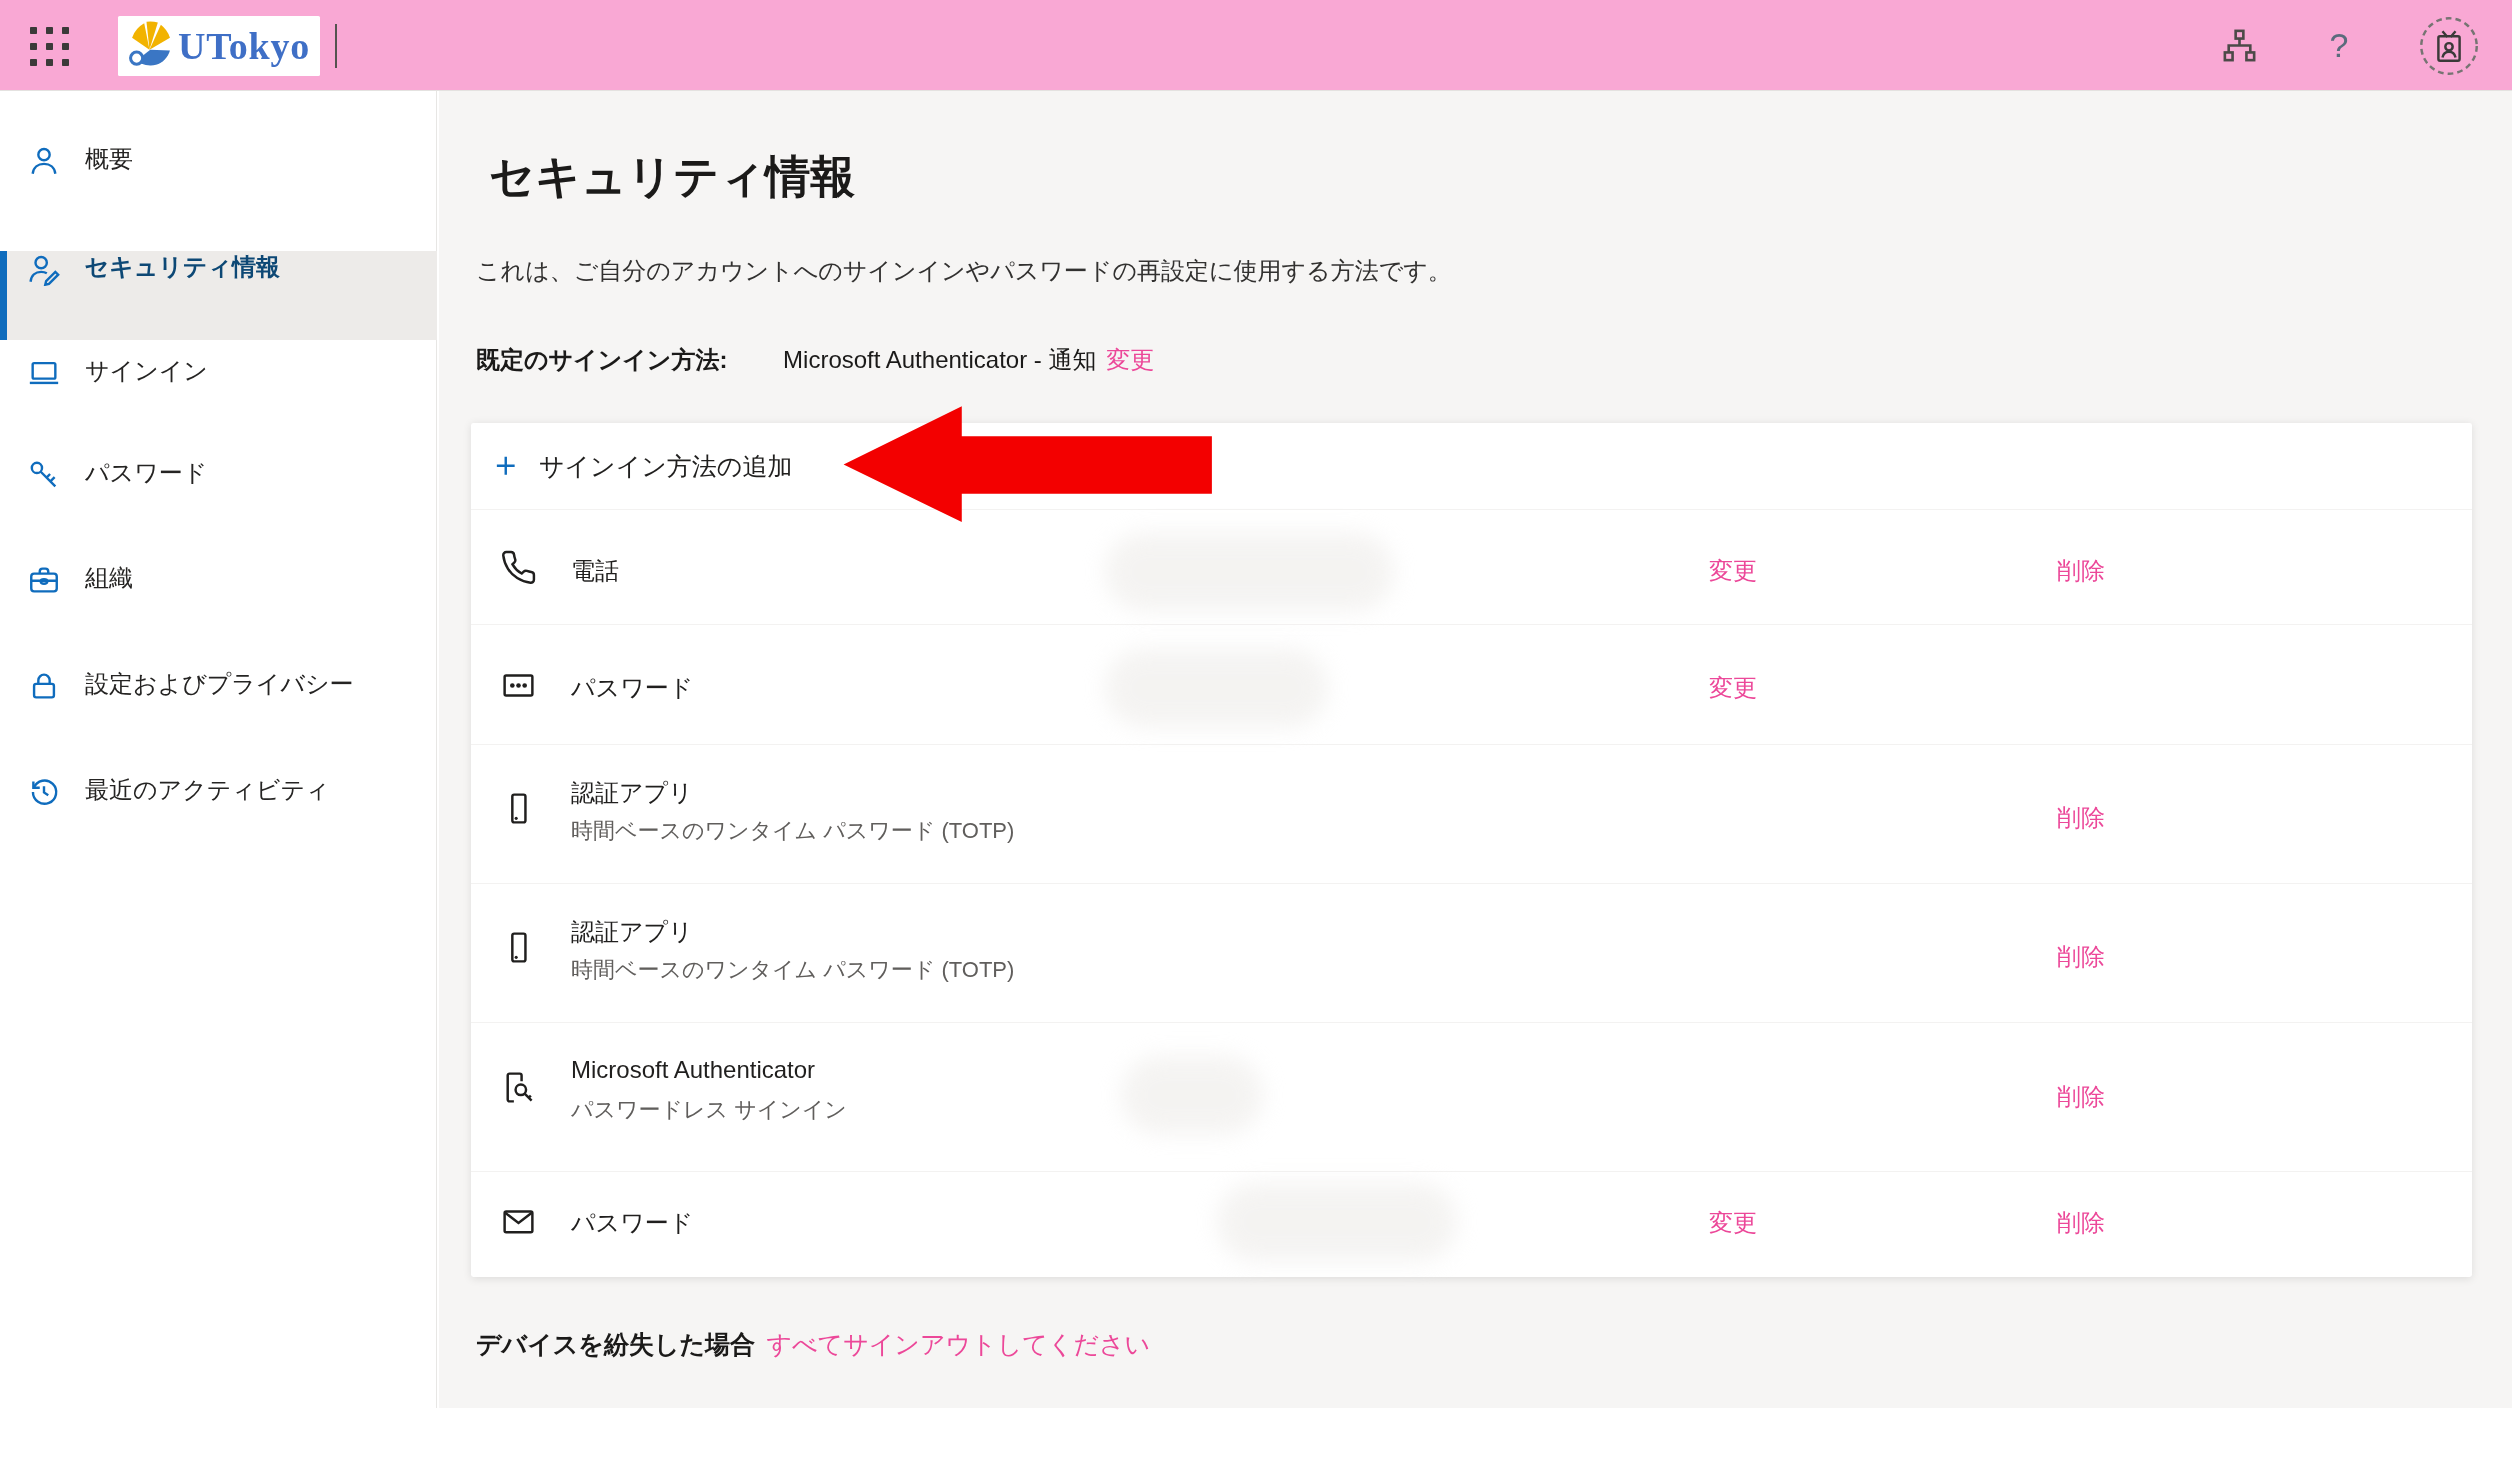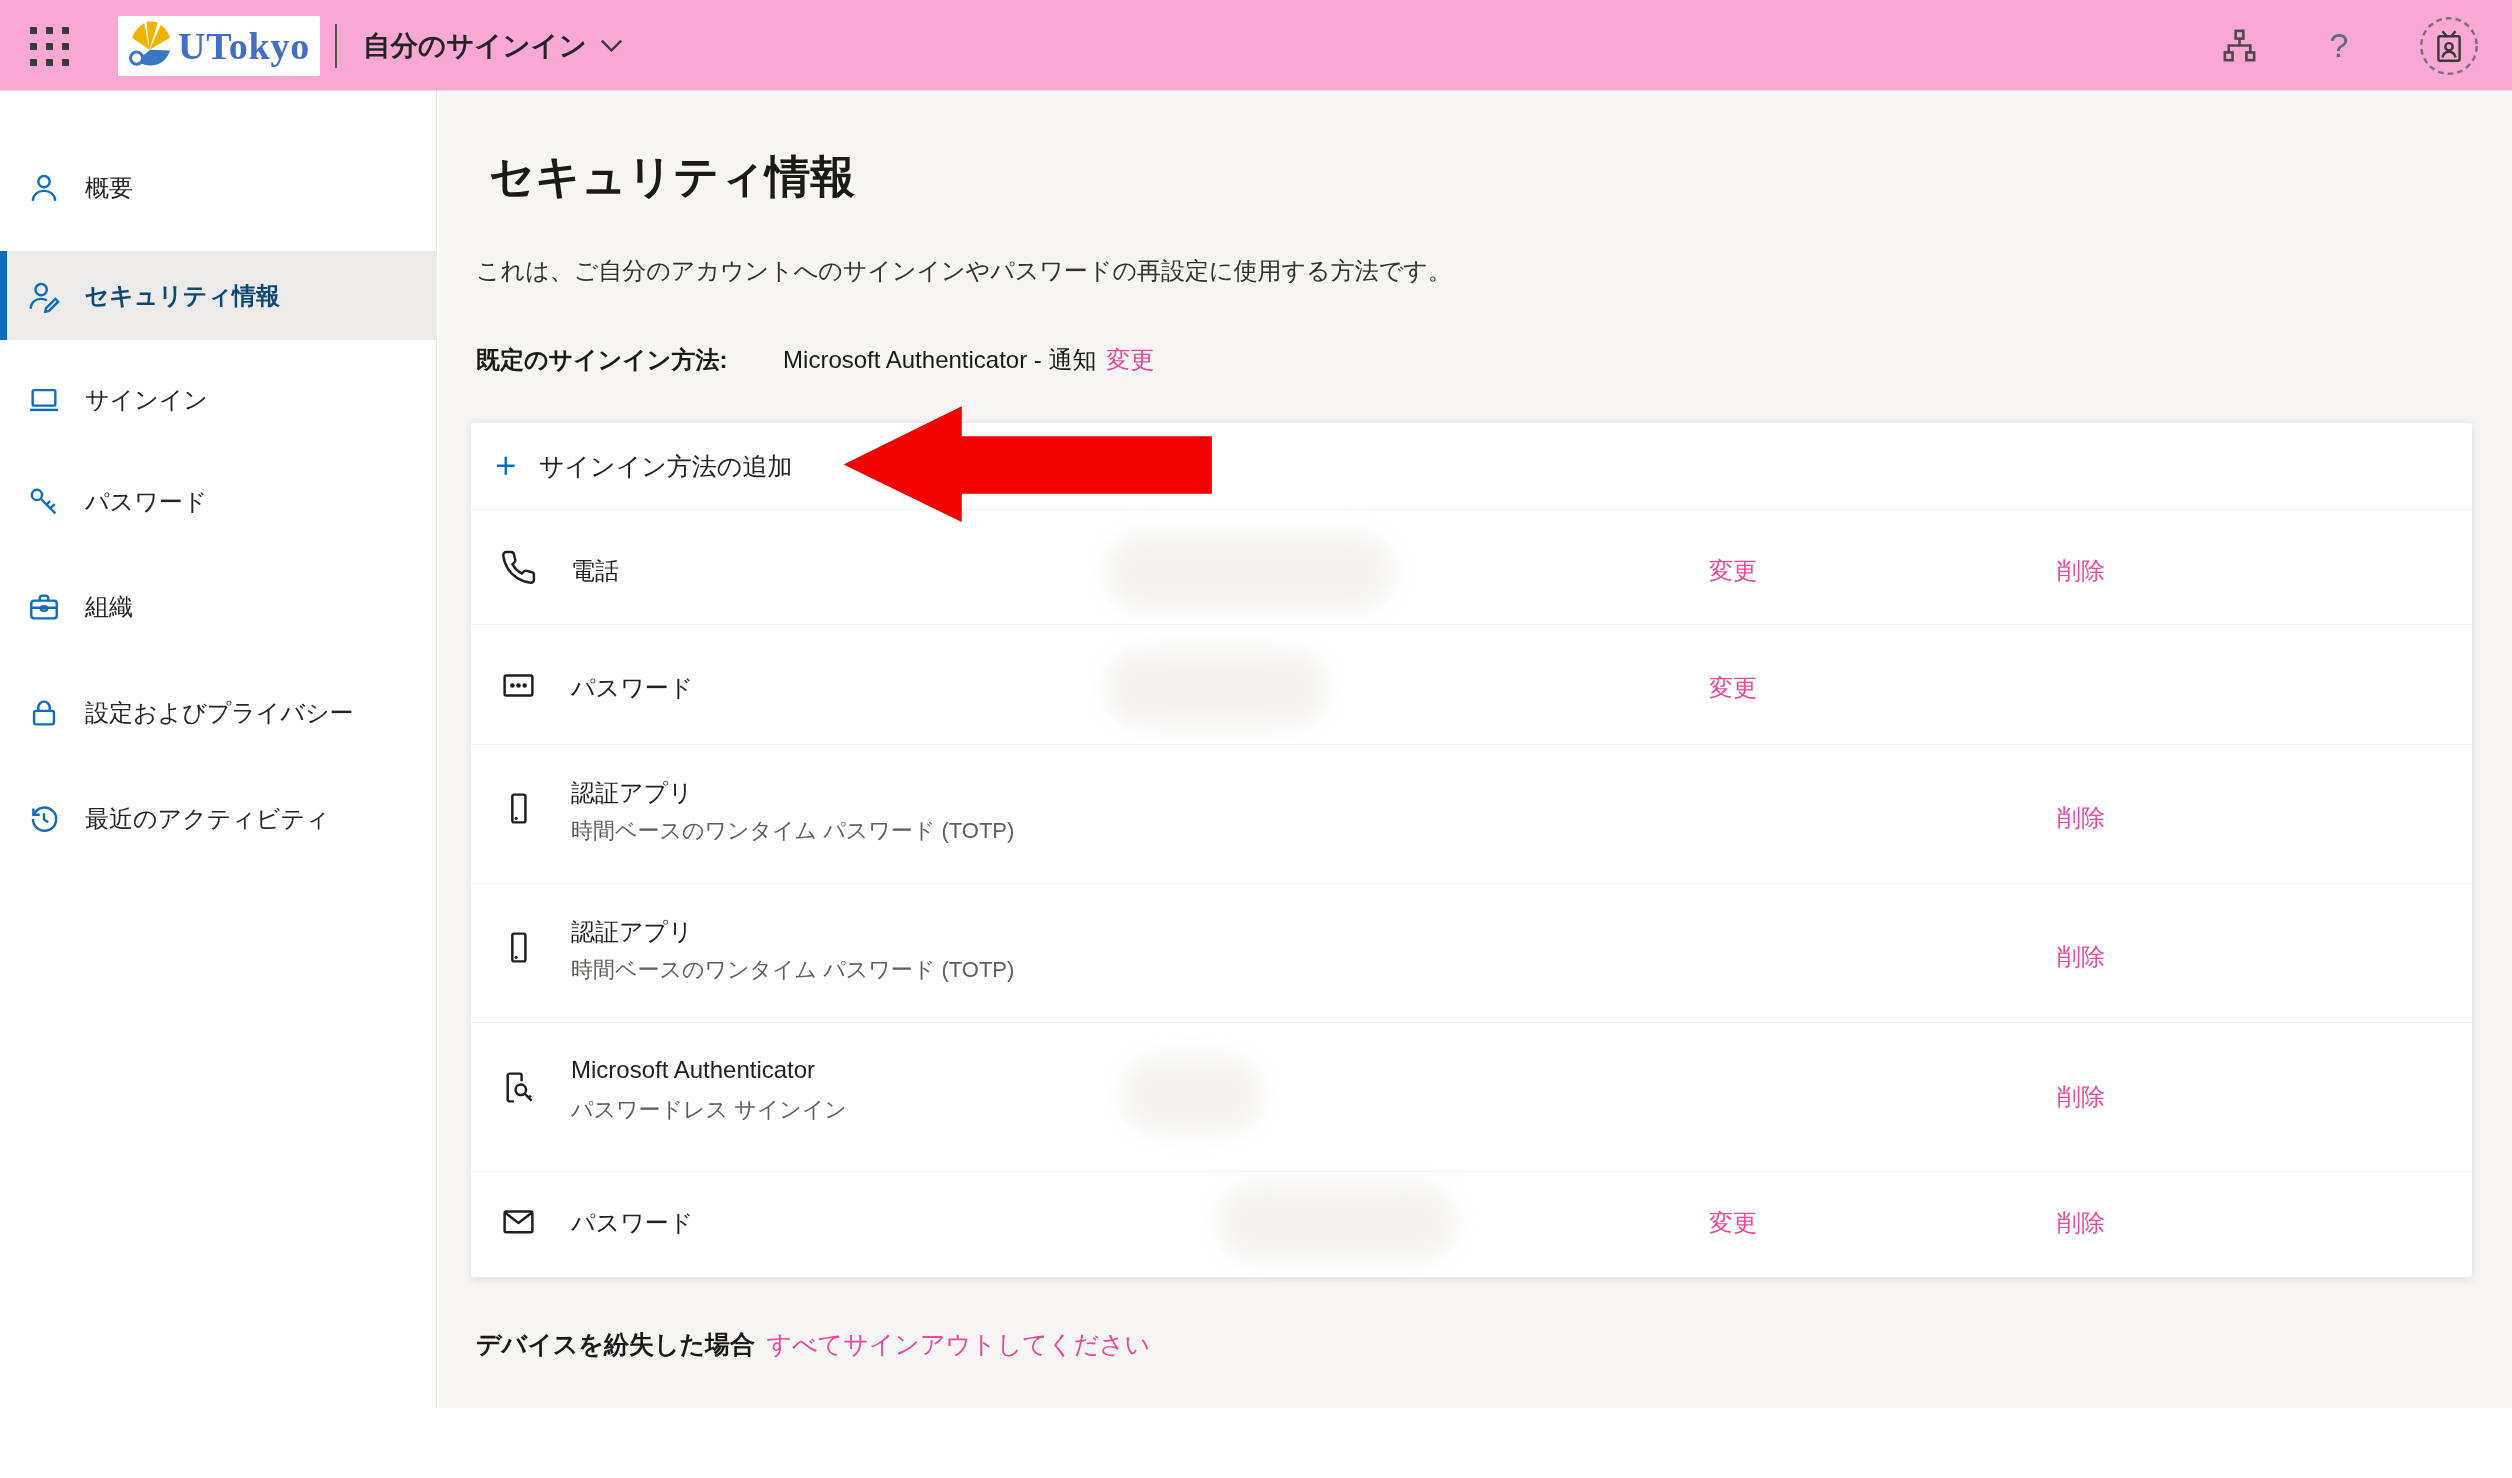--- a/index.html
+++ b/index.html
@@ -20,21 +20,21 @@
   .brandtext{font-family:"Liberation Serif","DejaVu Serif",serif;font-weight:bold;font-size:38px;color:#3f6fc6;letter-spacing:0.8px;}
   .bardivider{left:335px;top:24px;width:2.4px;height:44px;background:#55534f;}
   .apptitle{left:363px;top:0;height:91px;display:flex;align-items:center;gap:13px;font-size:27.5px;font-weight:bold;color:#252423;cursor:pointer;}
   .topicons{right:32px;top:0;height:91px;display:flex;align-items:center;gap:58px;}
   .topicon{width:42px;height:42px;display:flex;align-items:center;justify-content:center;cursor:pointer;color:#4c4a48;}
   .helpglyph{font-size:34px;color:#5a6b7c;font-weight:normal;}
   .avatarbtn{width:62px;height:62px;display:flex;align-items:center;justify-content:center;cursor:pointer;}
 
   
   .sidebar{left:0;top:91px;width:437px;height:1317px;background:#ffffff;border-right:1.6px solid #e7e6e4;box-sizing:border-box;}
-  .navitem{position:absolute;left:0;width:437px;height:89px;display:flex;align-items:center;gap:23px;padding-left:26px;box-sizing:border-box;cursor:pointer;font-size:24px;color:#252423;}
+  .navitem{position:absolute;left:0;width:437px;height:89px;display:flex;gap:23px;padding-left:26px;box-sizing:border-box;cursor:pointer;font-size:24px;color:#252423;}
   .navitem .nicon{width:36px;height:36px;flex:0 0 36px;color:#0f6cbd;display:flex;align-items:center;justify-content:center;}
   .navitem.selected{background:#edebe9;border-left:7.3px solid #0f6cbd;padding-left:18.6px;}
   .navitem.selected .nlabel{font-weight:bold;color:#0d4875;}
 
   
   .main{left:439px;top:91px;width:2073px;height:1317px;background:#f6f5f4;}
   .footerstrip{left:0;top:1409px;width:2512px;height:70px;background:#ffffff;}
   .pagetitle{left:489px;top:147px;font-size:45px;font-weight:600;color:#1b1a19;}
   .pagesub{left:476px;top:255px;font-size:24px;color:#323130;}
   .defaultline{left:476px;top:344px;font-size:24px;display:flex;gap:9.7px;align-items:baseline;}
@@ -84,28 +84,20 @@
         <path d="M30,38 L45,5 A35 35 0 0 1 57,22 Z" fill="#f2b300"></path>
         <path d="M13,52 A27 27 0 0 0 57,39 L31,38 Z" fill="#3a76c4"></path>
         <circle cx="13" cy="49" r="8" fill="#ffffff" stroke="#3a76c4" stroke-width="4"></circle>
       </svg>
     </span>
     <span class="brandtext">UTokyo</span>
   </div>
 
   <div class="abs bardivider"></div>
 
-  <div class="abs apptitle">
-    <span>自分のサインイン</span>
-    <span>
-      <svg width="23" height="13.8" viewBox="0 0 28 17">
-          <polyline points="2,2 14,14 26,2" fill="none" stroke="#3b3a39" stroke-width="3"></polyline>
-        </svg>
-    </span>
-  </div>
 
   <div class="abs topicons">
     <div class="topicon">
       <svg width="37" height="37" viewBox="0 0 24 24" fill="none" stroke="#4c4a48" stroke-width="1.7">
         <rect x="9.5" y="2.5" width="5" height="5"></rect>
         <rect x="2.5" y="16.5" width="5" height="5"></rect>
         <rect x="16.5" y="16.5" width="5" height="5"></rect>
         <path d="M12,7.5 V12 M5,16.5 V12 H19 V16.5"></path>
       </svg>
     </div>

